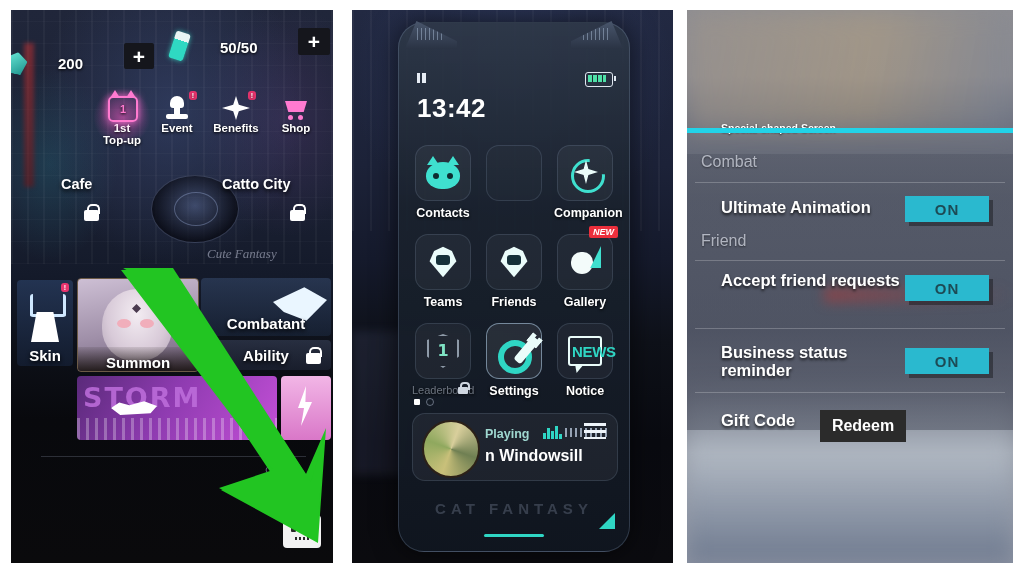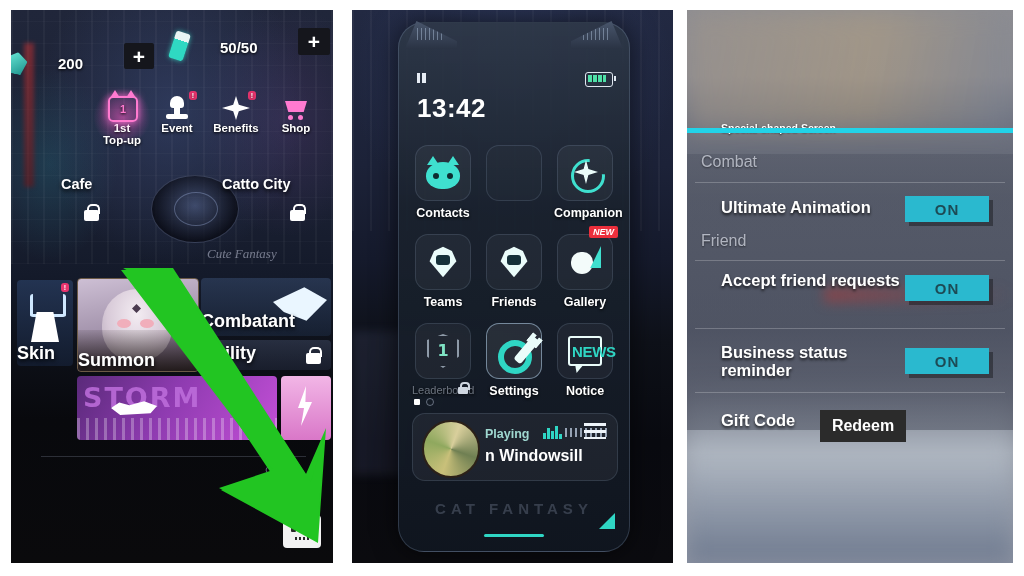--- a/index.html
+++ b/index.html
@@ -76,36 +76,36 @@
   .dial{position:absolute;left:140px;top:7px;width:86px;height:66px;border-radius:50%;
     background:radial-gradient(ellipse at 50% 45%,rgba(120,140,190,.35),rgba(10,12,22,.85) 70%);
     border:1px solid rgba(150,170,220,.28);}
   .dial:after{content:"";position:absolute;left:22px;top:16px;width:42px;height:32px;border-radius:50%;
     border:1px solid rgba(170,190,235,.35);}
   .sig{position:absolute;left:196px;top:236px;color:rgba(230,235,255,.45);font-size:13px;
     font-style:italic;font-family:"Liberation Serif",serif;}
 
   .tiles{position:absolute;left:0;top:268px;width:100%;height:170px;}
   .tile{position:absolute;border-radius:4px;overflow:hidden;}
-  .tlabel{position:absolute;left:0;bottom:2px;width:100%;text-align:left;color:#fff;
-    font-size:18px;font-weight:700;text-shadow:0 2px 4px #000;}
+  .tlabel{position:absolute;left:0;bottom:2px;width:100%;text-align:center;color:#fff;
+    font-size:15px;font-weight:700;text-shadow:0 2px 4px #000;}
   #tSkin{left:6px;top:2px;width:56px;height:86px;background:linear-gradient(180deg,rgba(40,60,95,.75),rgba(20,30,50,.85));}
   #tSkin .hanger{position:absolute;left:13px;top:14px;width:30px;height:20px;border:3px solid #cfe8ff;
     border-radius:3px;border-top:none;}
   #tSkin .dress{position:absolute;left:14px;top:32px;width:28px;height:30px;background:#fff;
     clip-path:polygon(20% 0,80% 0,100% 100%,0 100%);}
   #tSummon{left:66px;top:0;width:120px;height:92px;border:1.5px solid #6c5a46;
     background:linear-gradient(170deg,#cdbfd4,#9f8fa8 55%,#6d5f78);}
   #tSummon .face{position:absolute;left:24px;top:10px;width:70px;height:72px;border-radius:50% 50% 45% 45%;
     background:radial-gradient(ellipse at 50% 35%,#f3ecf2,#d8cad8 60%,#b2a4b6);}
   #tSummon .eye{position:absolute;top:40px;width:14px;height:9px;border-radius:50%;background:#f1aebb;}
   #tSummon .eye.l{left:39px;} #tSummon .eye.r{left:62px;}
   #tSummon .gem{position:absolute;left:54px;top:25px;width:9px;height:9px;background:#4a3a4f;
     clip-path:polygon(50% 0,100% 50%,50% 100%,0 50%);}
-  #tSummon .tlabel{background:linear-gradient(180deg,rgba(20,14,10,.1),rgba(20,14,10,.85));padding-top:20px;bottom:0;margin-top:43px;}
+  #tSummon .tlabel{background:linear-gradient(180deg,rgba(20,14,10,.1),rgba(20,14,10,.85));padding-top:7px;bottom:0;margin-top:43px;}
   #tComb{left:190px;top:0;width:130px;height:58px;background:linear-gradient(180deg,rgba(55,75,110,.55),rgba(30,45,70,.5));}
   #tComb .fishy{position:absolute;right:4px;top:6px;width:54px;height:40px;background:#eaf6ff;
     clip-path:polygon(0 45%,58% 8%,100% 40%,62% 92%,20% 70%);}
   #tComb .tlabel{bottom:4px;}
   #tAbil{left:190px;top:62px;width:130px;height:30px;background:linear-gradient(180deg,rgba(60,70,95,.55),rgba(35,42,62,.55));}
   #tAbil .tlabel{bottom:6px;}
   #tMiss{left:6px;top:98px;width:56px;height:68px;background:linear-gradient(180deg,rgba(40,60,95,.75),rgba(20,30,50,.85));}
   #tMiss .shield{position:absolute;left:12px;top:8px;width:32px;height:32px;
     background:conic-gradient(from 0deg,#2fd7e8,#1a8fb0,#2fd7e8);
     clip-path:polygon(50% 0,100% 28%,100% 72%,50% 100%,0 72%,0 28%);}

